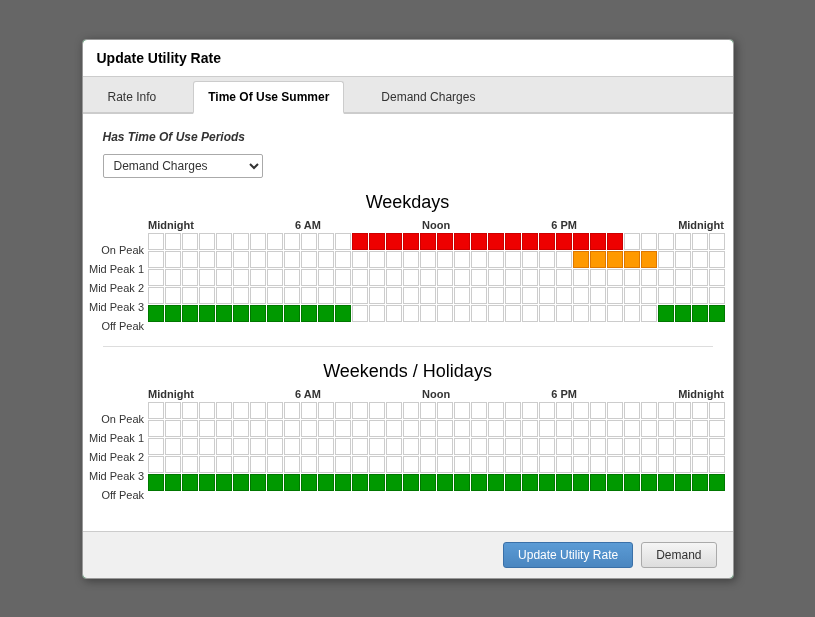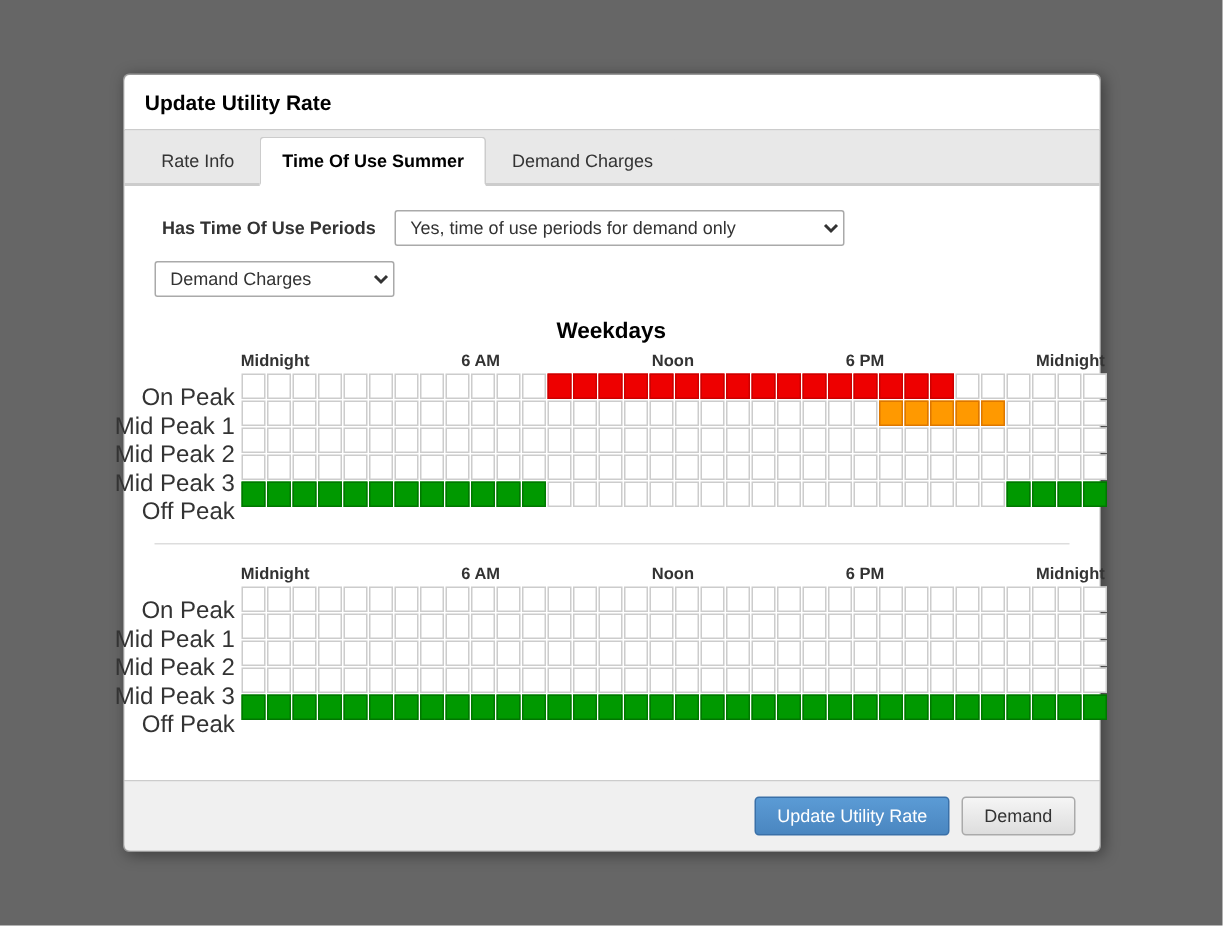--- a/index.html
+++ b/index.html
@@ -6,39 +6,40 @@
     body {
       background: #666;
       display: flex;
       justify-content: center;
       align-items: center;
       min-height: 617px;
       font-family: Arial, sans-serif;
       font-size: 13px;
     }
     .dialog {
-      background: #e5e5e5;
+      background: #15803d;
       border: 1px solid #999;
       border-radius: 4px;
       width: 652px;
       box-shadow: 2px 2px 10px rgba(0,0,0,0.4);
     }
     .dialog-title {
       background: #fff;
       padding: 10px 14px;
       font-size: 14px;
       font-weight: bold;
       border-bottom: 1px solid #ccc;
       border-radius: 4px 4px 0 0;
     }
     .tabs {
       display: flex;
       background: #e8e8e8;
       border-bottom: 2px solid #ccc;
       padding: 0 10px;
+      gap: 20px;
     }
     .tab {
       padding: 8px 14px;
       cursor: pointer;
       border: 1px solid transparent;
       border-bottom: none;
       margin-right: 2px;
       margin-top: 4px;
       border-radius: 3px 3px 0 0;
       background: #e8e8e8;
@@ -57,61 +58,60 @@
       background: #fff;
       padding: 16px 20px;
     }
     .form-row {
       display: flex;
       align-items: center;
       margin-bottom: 10px;
     }
     .form-label {
       width: 160px;
-      text-align: right;
-      padding-right: 12px;
       font-weight: bold;
       font-size: 12px;
       color: #333;
+      font-style: italic;
     }
     .form-control {
       font-size: 12px;
       padding: 3px 6px;
       border: 1px solid #aaa;
       border-radius: 2px;
       background: #fff;
       color: #333;
     }
     select.form-control { padding-right: 20px; }
     select:disabled { background: #f5f5f5; color: #888; }
     .schedule-section {
       margin-top: 14px;
       margin-bottom: 10px;
     }
     .schedule-title {
       text-align: center;
-      font-weight: bold;
-      font-size: 15px;
+      font-weight: normal;
+      font-size: 18px;
       margin-bottom: 6px;
       color: #000;
     }
     .schedule-wrapper {
       display: flex;
       align-items: flex-start;
       justify-content: center;
     }
     .row-labels {
       display: flex;
       flex-direction: column;
       margin-right: 4px;
       padding-top: 22px;
     }
     .row-label {
       height: 18px;
-      font-size: 16px;
+      font-size: 11px;
       text-align: right;
       color: #333;
       line-height: 18px;
       white-space: nowrap;
       margin-bottom: 1px;
     }
     .grid-area {
       display: flex;
       flex-direction: column;
     }
@@ -176,26 +176,20 @@
   <div class="tabs">
     <div class="tab">Rate Info</div>
     <div class="tab active">Time Of Use Summer</div>
     <div class="tab">Demand Charges</div>
   </div>
 
   <div class="content">
 
     <div class="form-row">
       <div class="form-label">Has Time Of Use Periods</div>
-      <select class="form-control" style="width:300px;">
-        <option>Yes, time of use periods for demand only</option>
-        <option>No</option>
-        <option>Yes, time of use periods for energy only</option>
-        <option>Yes, time of use periods for energy and demand</option>
-      </select>
     </div>
 
     <div class="form-row">
       <select class="form-control" style="width:160px;">
         <option>Demand Charges</option>
         <option>Energy Charges</option>
       </select>
     </div>
 
 
@@ -398,20 +392,21 @@
               <div class="cell green"></div>
               <div class="cell green"></div>
             </div>
         </div>
       </div>
     </div>
 
     <div class="divider"></div>
 
     <div class="schedule-section">
+      <div class="schedule-title">Weekends / Holidays</div>
       <div class="schedule-wrapper">
         <div class="row-labels">
           <div class="row-label">On Peak</div>
           <div class="row-label">Mid Peak 1</div>
           <div class="row-label">Mid Peak 2</div>
           <div class="row-label">Mid Peak 3</div>
           <div class="row-label">Off Peak</div>
         </div>
         <div class="grid-area">
           <div class="time-header" style="width:576px;">

